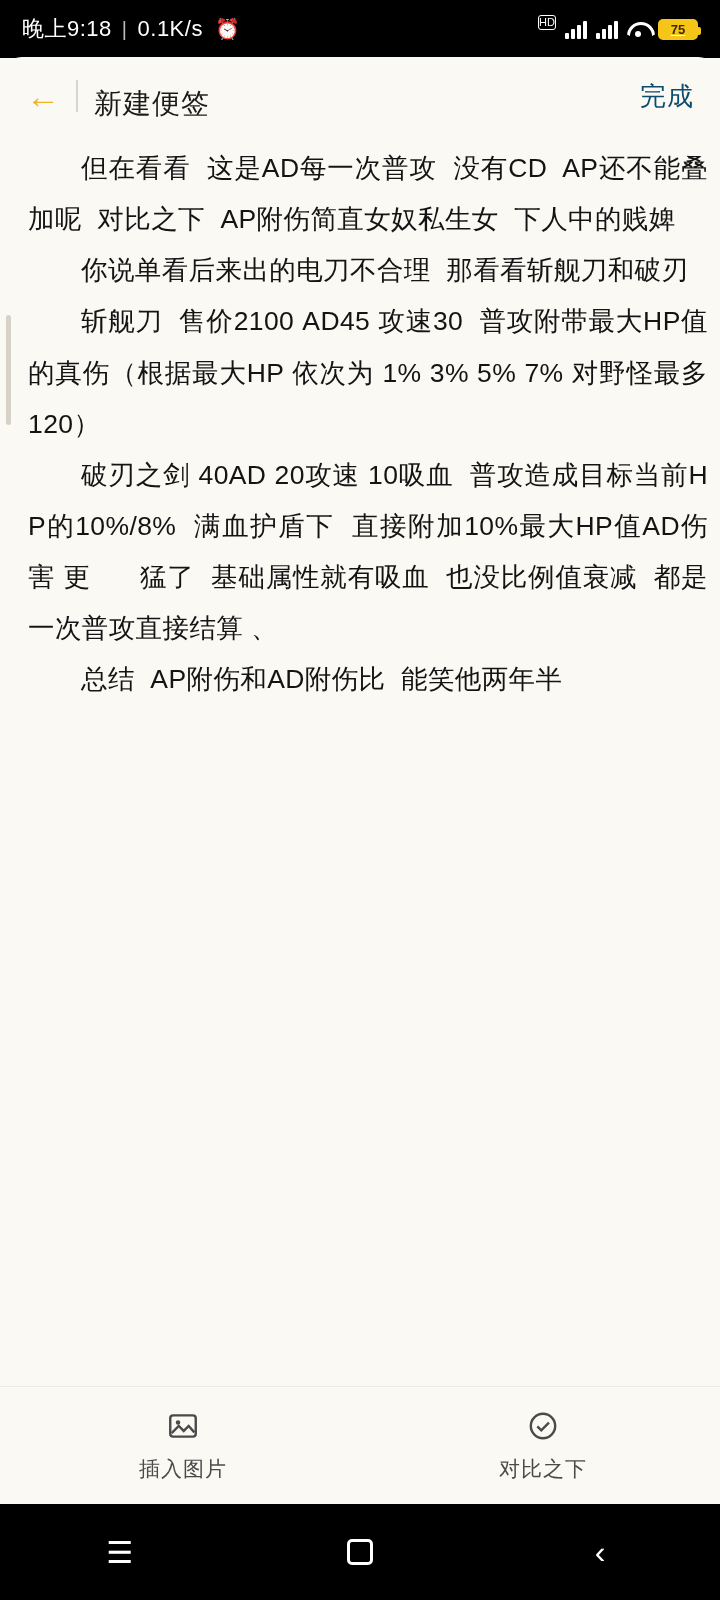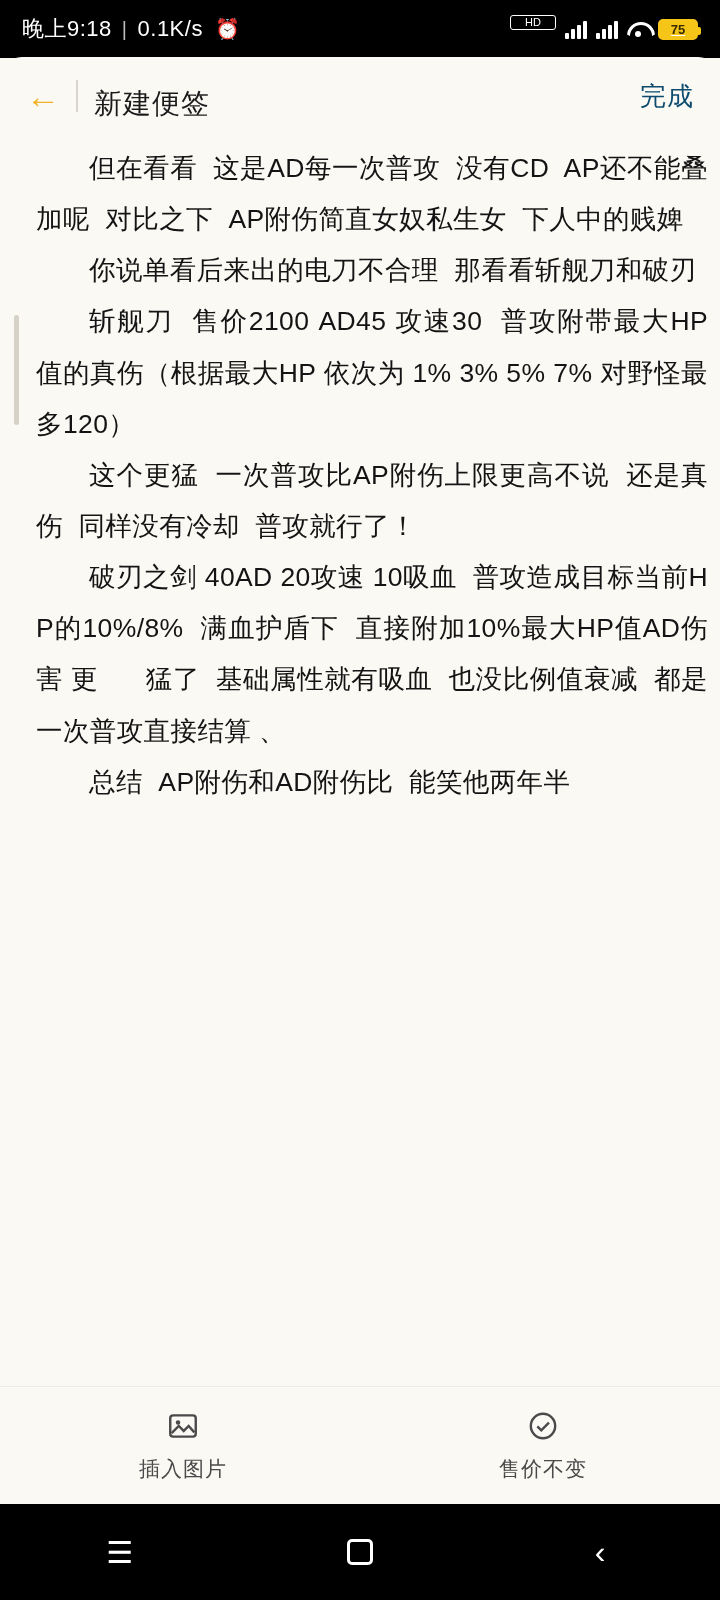--- a/index.html
+++ b/index.html
@@ -42,21 +42,21 @@
   .alarm-icon { font-size: 20px; margin-left: 2px; }
   .status-right {
     display: flex;
     align-items: center;
     gap: 9px;
   }
   .hd-badge {
     font-size: 11px;
     border: 1px solid #fff;
     border-radius: 3px;
-    padding: 0 14px;
+    padding: 0 0;
     line-height: 13px;
     position: relative;
     top: -7px;
   }
   .sig {
     display: inline-flex;
     align-items: flex-end;
     gap: 2px;
     height: 20px;
   }
@@ -147,21 +147,20 @@
     letter-spacing: 1px;
   }
 
   
   .note-scroll {
     flex: 1 1 auto;
     position: relative;
     overflow: hidden;
     background: #fbf9f4;
     padding: 8px 12px 0 28px;
-    margin-left: 8px;
   }
   .note-body {
     font-size: 26.5px;
     line-height: 1.93;
     color: #141414;
     letter-spacing: 0.4px;
     text-align: justify;
   }
   .note-body p {
     margin: 0;
@@ -272,21 +271,20 @@
     <span class="app-title">新建便签</span>
     <span class="done-btn">完成</span>
   </div>
 
   <div class="note-scroll">
     <div class="scroll-indicator"></div>
     <div class="note-body">
       <p>但在看看  这是AD每一次普攻  没有CD  AP还不能叠加呢  对比之下  AP附伤简直女奴私生女  下人中的贱婢</p>
       <p>你说单看后来出的电刀不合理  那看看斩舰刀和破刃</p>
       <p>斩舰刀  售价2100 AD45 攻速30  普攻附带最大HP值的真伤（根据最大HP 依次为 1% 3% 5% 7% 对野怪最多120）</p>
-      <p>这个更猛  一次普攻比AP附伤上限更高不说  还是真伤  同样没有冷却  普攻就行了！</p>
       <p>破刃之剑 40AD 20攻速 10吸血  普攻造成目标当前HP的10%/8%  满血护盾下  直接附加10%最大HP值AD伤害 更      猛了  基础属性就有吸血  也没比例值衰减  都是一次普攻直接结算 、</p>
       <p>总结  AP附伤和AD附伤比  能笑他两年半</p>
     </div>
     <div class="fade-bottom"></div>
   </div>
 
   <div class="tool-bar">
     <div class="tool">
       <span class="ic">
         <svg viewBox="0 0 24 24" fill="none" stroke="#4a4a4a" stroke-width="1.7">
@@ -297,21 +295,21 @@
       </span>
       <span class="tool-label">插入图片</span>
     </div>
     <div class="tool">
       <span class="ic">
         <svg viewBox="0 0 24 24" fill="none" stroke="#4a4a4a" stroke-width="1.7">
           <circle cx="12" cy="12" r="8.6"></circle>
           <path d="M8 12.2l2.8 2.8L16.2 9.6"></path>
         </svg>
       </span>
-      <span class="tool-label">售价不变</span>
+      <span class="tool-label">对比之下</span>
     </div>
   </div>
 
   <div class="nav-bar">
     <div class="nav-btn">
       <span class="nav-menu">☰</span>
     </div>
     <div class="nav-btn">
       <span class="nav-home"></span>
     </div>

